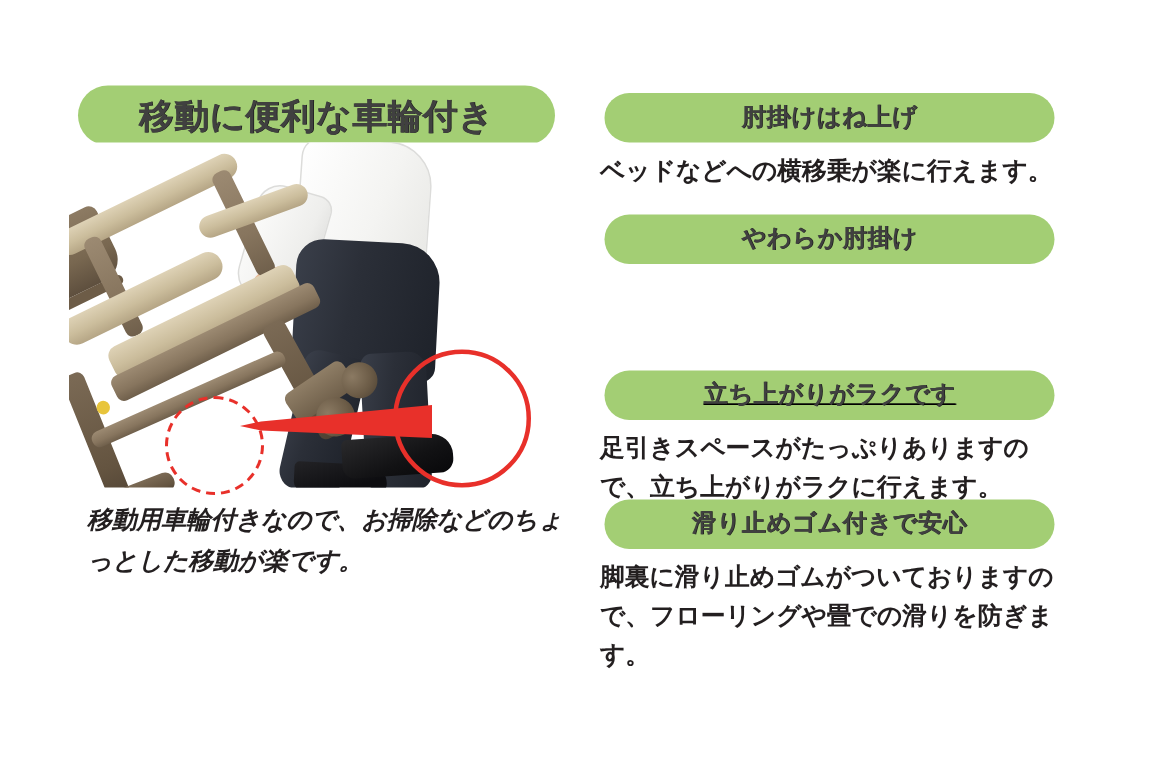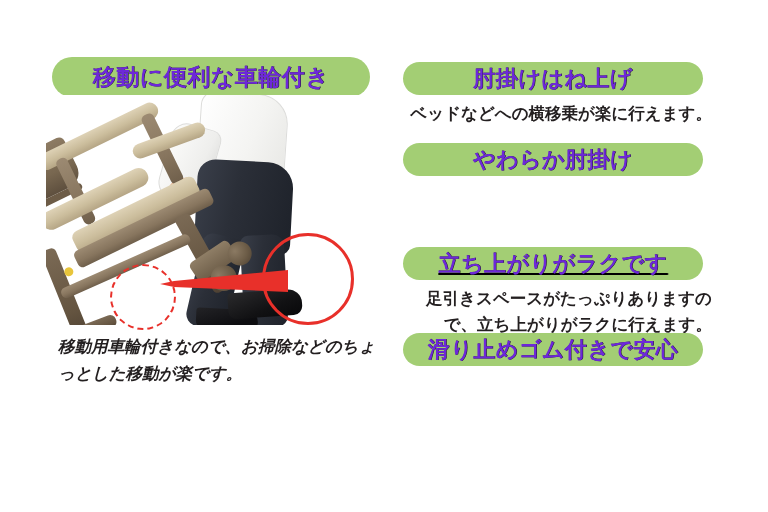--- a/index.html
+++ b/index.html
@@ -23,58 +23,58 @@
   .pill {
     position: absolute;
     background: #a3ce74;
     border-radius: 999px;
     display: flex;
     align-items: center;
     justify-content: center;
     box-sizing: border-box;
   }
   .pill-text {
-    color: #6d28d9;
+    color: #404040;
     font-weight: 700;
     letter-spacing: 0.5px;
     white-space: nowrap;
     text-shadow: 0.5px 0 0 #1a1a1a;
   }
 
   #pill-left {
     left: 52px;
     top: 57px;
     width: 318px;
     height: 40px;
   }
   #pill-left .pill-text { font-size: 23px; }
 
   .pill-right {
     left: 403px;
     width: 300px;
     height: 33px;
   }
-  .pill-right .pill-text { font-size: 22px; text-align: right; }
+  .pill-right .pill-text { font-size: 16px; text-align: right; }
 
   #pill-r1 { top: 62px; }
   #pill-r2 { top: 143px; font-family: Liberation Serif, serif; }
   #pill-r3 { top: 247px; text-decoration: underline; }
   #pill-r4 { top: 333px; }
 
   
   .body-text {
     position: absolute;
     color: #231f20;
     font-size: 16.5px;
     line-height: 26px;
     font-weight: 700;
     letter-spacing: 0px;
     text-align: left;
   }
-  .body-right { left: 400px; width: 312px; text-align: right; }
+  .body-right { left: 400px; width: 312px; }
   #txt-r1 { top: 101px; }
   #txt-r2 { top: 181px; }
   #txt-r3 { top: 286px; }
   #txt-r4 { top: 372px; }
 
   #txt-left {
     left: 58px;
     top: 333px;
     width: 318px;
     line-height: 27px;
@@ -330,14 +330,15 @@
   </div>
 
   <div class="pill pill-right" id="pill-r3">
     <span class="pill-text">立ち上がりがラクです</span>
   </div>
   <div class="body-text body-right" id="txt-r3">足引きスペースがたっぷりありますので、立ち上がりがラクに行えます。</div>
 
   <div class="pill pill-right" id="pill-r4">
     <span class="pill-text">滑り止めゴム付きで安心</span>
   </div>
+  <div class="body-text body-right" id="txt-r4">脚裏に滑り止めゴムがついておりますので、フローリングや畳での滑りを防ぎます。</div>
 
 </div>
 
 </body></html>

